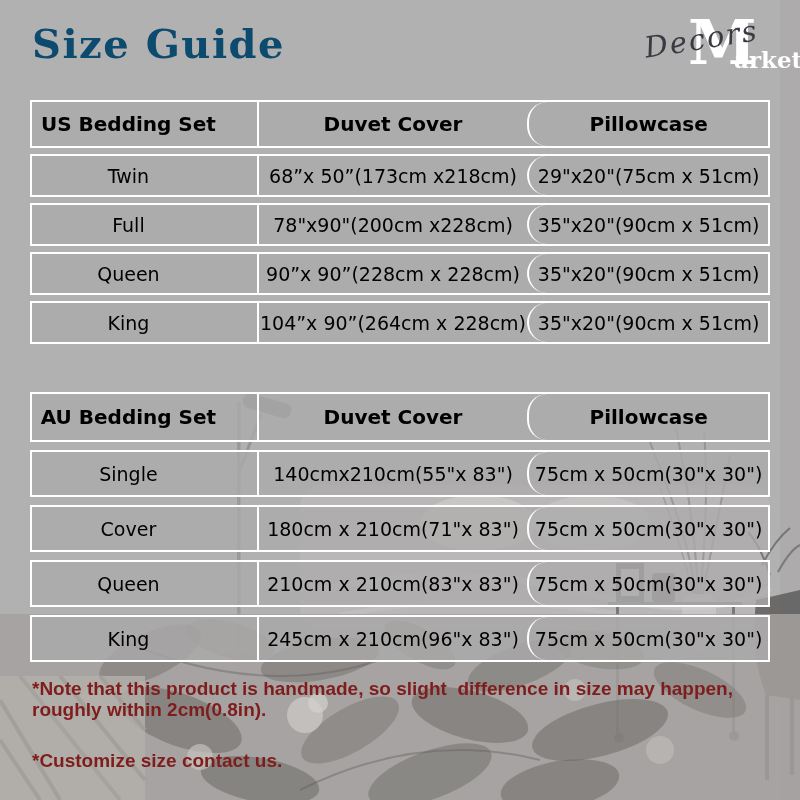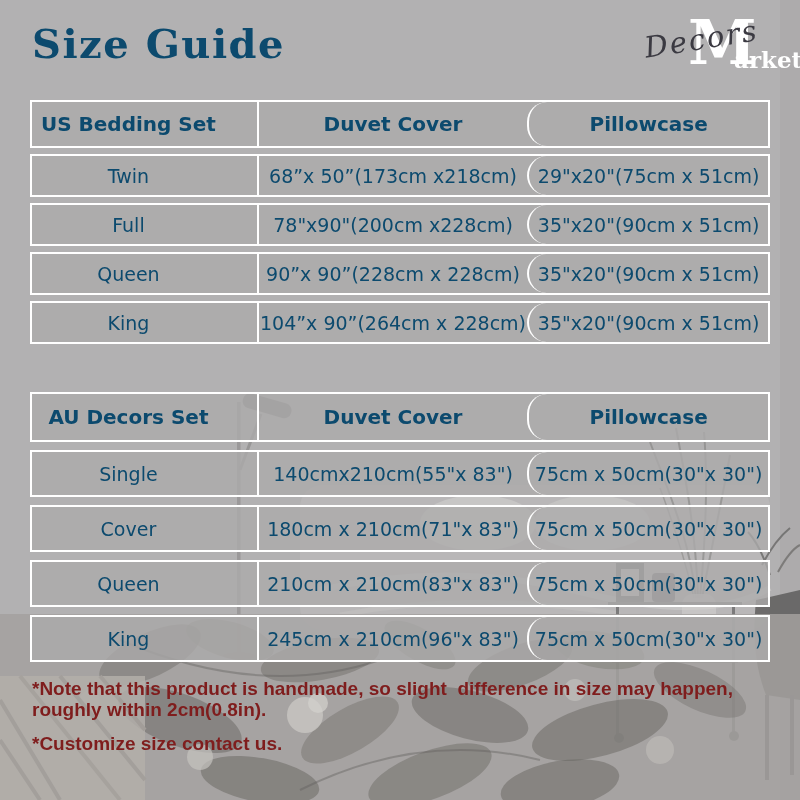--- a/index.html
+++ b/index.html
@@ -46,21 +46,21 @@
   .size-table { position: absolute; left: 30px; width: 740px; }
   .table-us { top: 100px; }
   .table-au { top: 392px; }
 
   .trow {
     display: flex;
     border: 2px solid #ffffff;
     background: rgba(172, 170, 171, 0.78);
     height: 43px;
     margin-top: 6px;
-    color: #0c4a6e;
+    color: #000000;
     font-size: 19px;
   }
   .trow.thead {
     margin-top: 0; height: 48px;
     font-weight: bold; font-size: 20px;
   }
   .table-au .trow { height: 47px; margin-top: 8px; }
   .table-au .trow.thead { margin-top: 0; height: 50px; }
 
   .cell {
@@ -71,21 +71,21 @@
   .col-duvet { width: 38.4%; border-left: 2px solid #ffffff; margin-left: 32px; }
   .col-pillow{ width: 34.2%; border-left: 2px solid #ffffff; border-radius: 20px; }
 
   .notes {
     position: absolute; left: 32px; top: 678px; width: 745px;
     font-family: "Liberation Sans", sans-serif;
     font-weight: bold; font-size: 19px; line-height: 21px;
     color: #7f1d1d;
   }
   .note-line { white-space: pre-wrap; }
-  .note-customize { margin-top: 13px; }
+  .note-customize { margin-top: 30px; }
 </style>
 </head>
 <body>
 
 <div class="stage">
 
   <svg class="bg-scene" viewBox="0 0 800 800" aria-hidden="true">
 
     <rect x="0" y="0" width="800" height="800" fill="#b3b1b2"></rect>
     <rect x="780" y="0" width="20" height="800" fill="#a7a5a6" opacity="0.6"></rect>
@@ -209,21 +209,21 @@
       </div>
       <div class="trow">
         <div class="cell col-size">King</div>
         <div class="cell col-duvet">104”x 90”(264cm x 228cm)</div>
         <div class="cell col-pillow">35"x20"(90cm x 51cm)</div>
       </div>
     </div>
 
     <div class="size-table table-au">
       <div class="trow thead">
-        <div class="cell col-size">AU Decors Set</div>
+        <div class="cell col-size">AU Bedding Set</div>
         <div class="cell col-duvet">Duvet Cover</div>
         <div class="cell col-pillow">Pillowcase</div>
       </div>
       <div class="trow">
         <div class="cell col-size">Single</div>
         <div class="cell col-duvet">140cmx210cm(55"x 83")</div>
         <div class="cell col-pillow">75cm x 50cm(30"x 30")</div>
       </div>
       <div class="trow">
         <div class="cell col-size">Cover</div>

